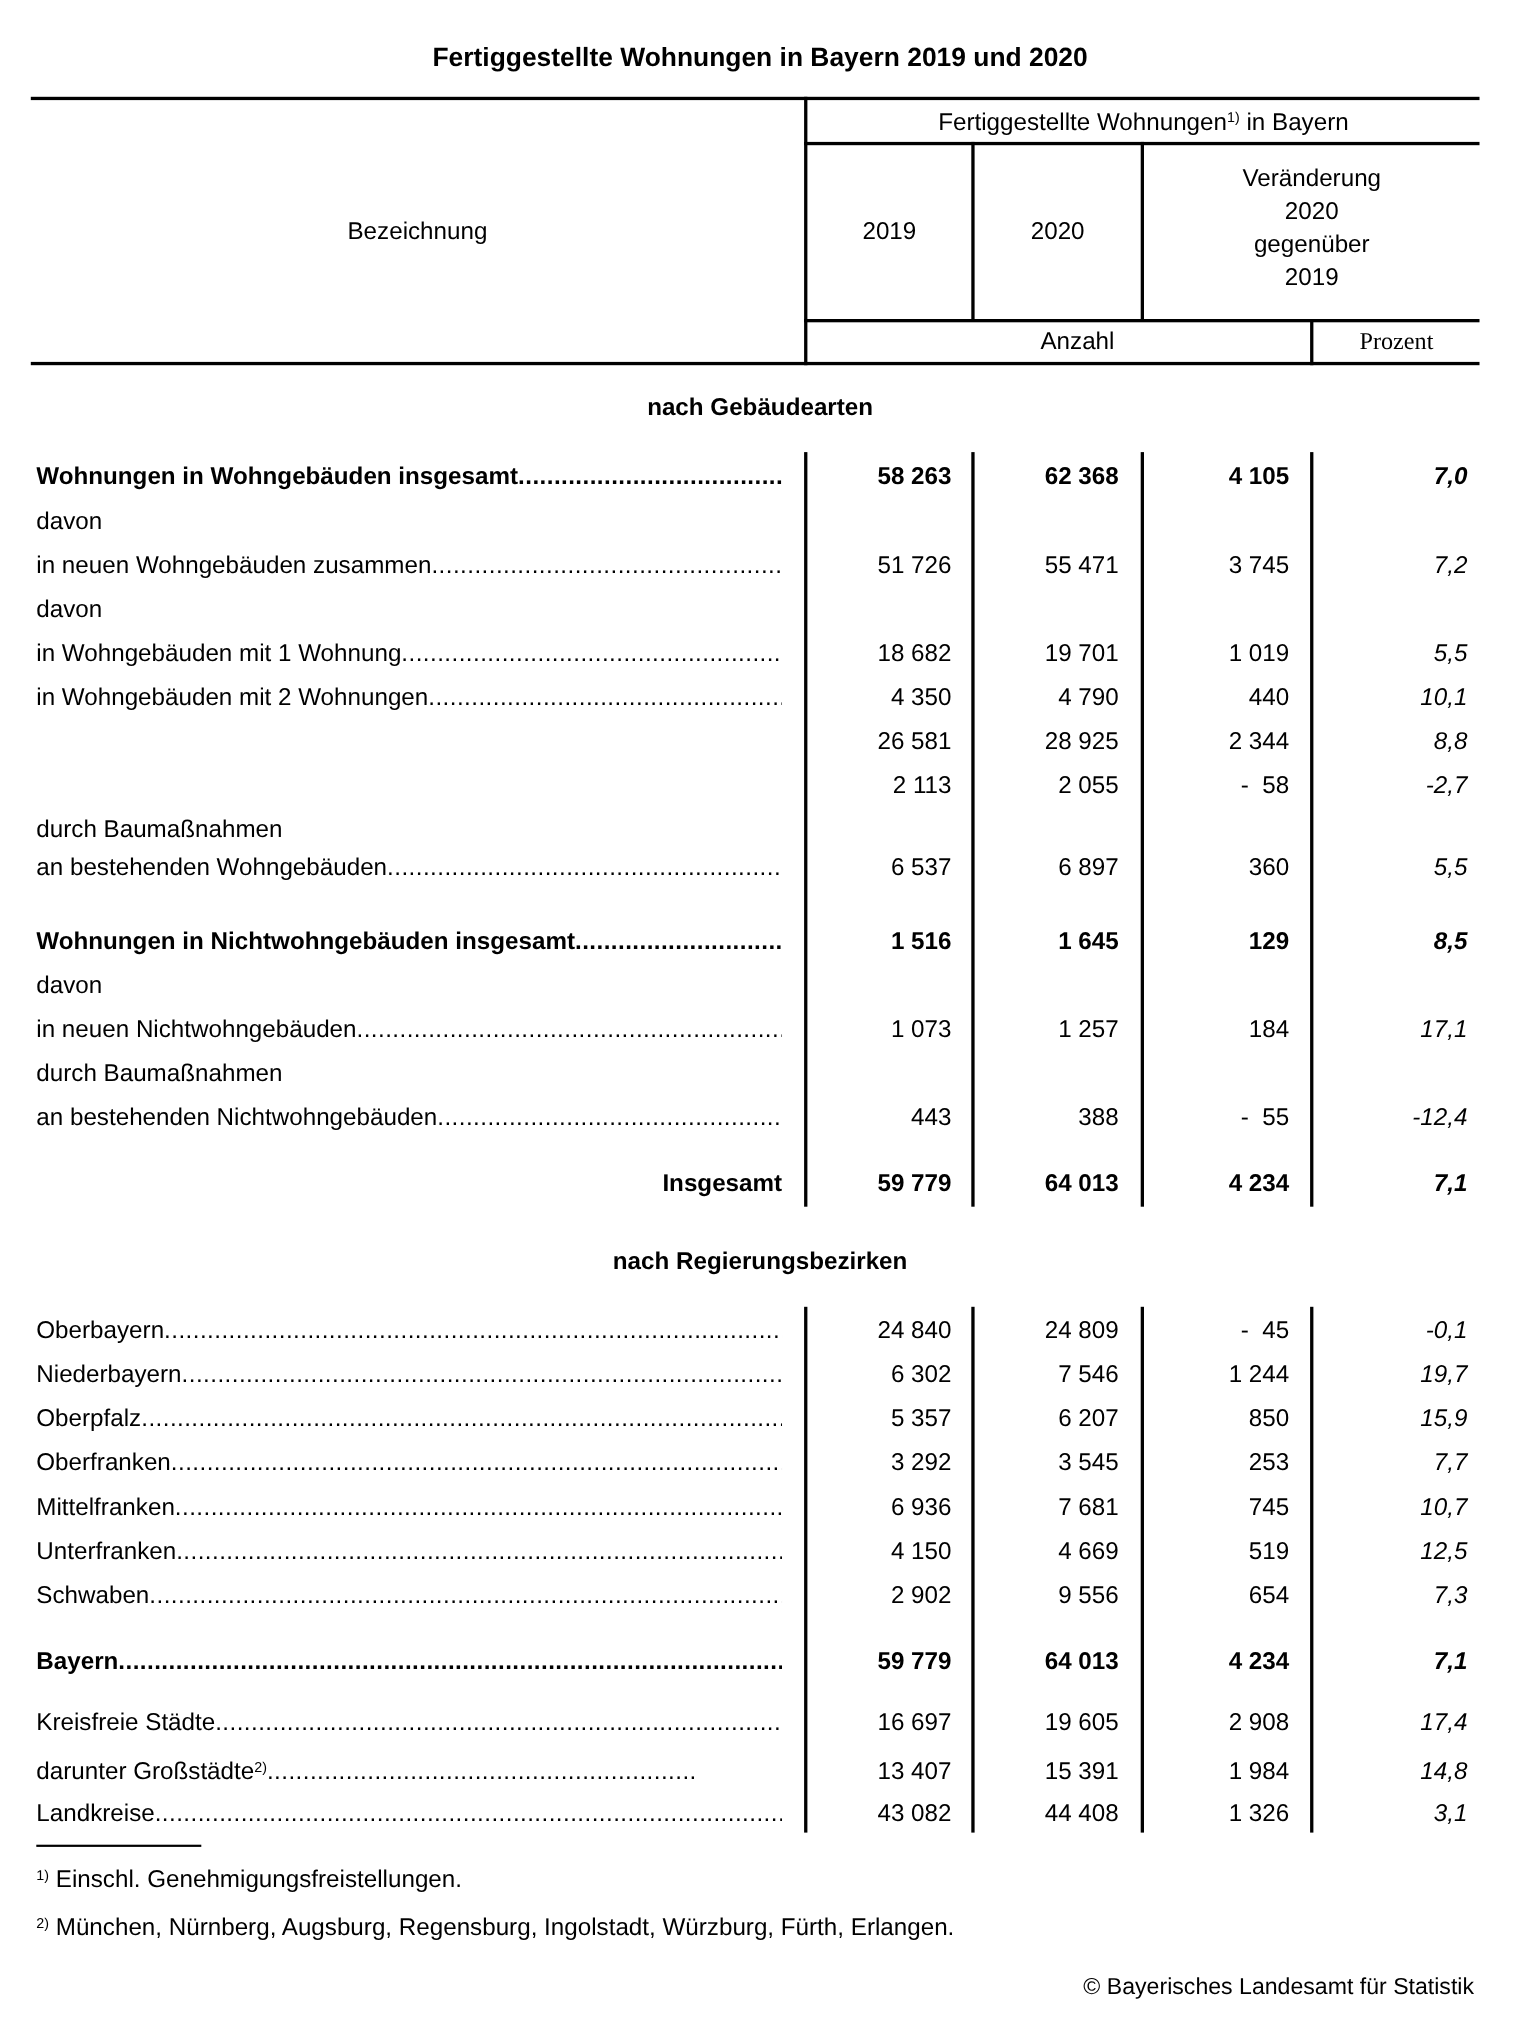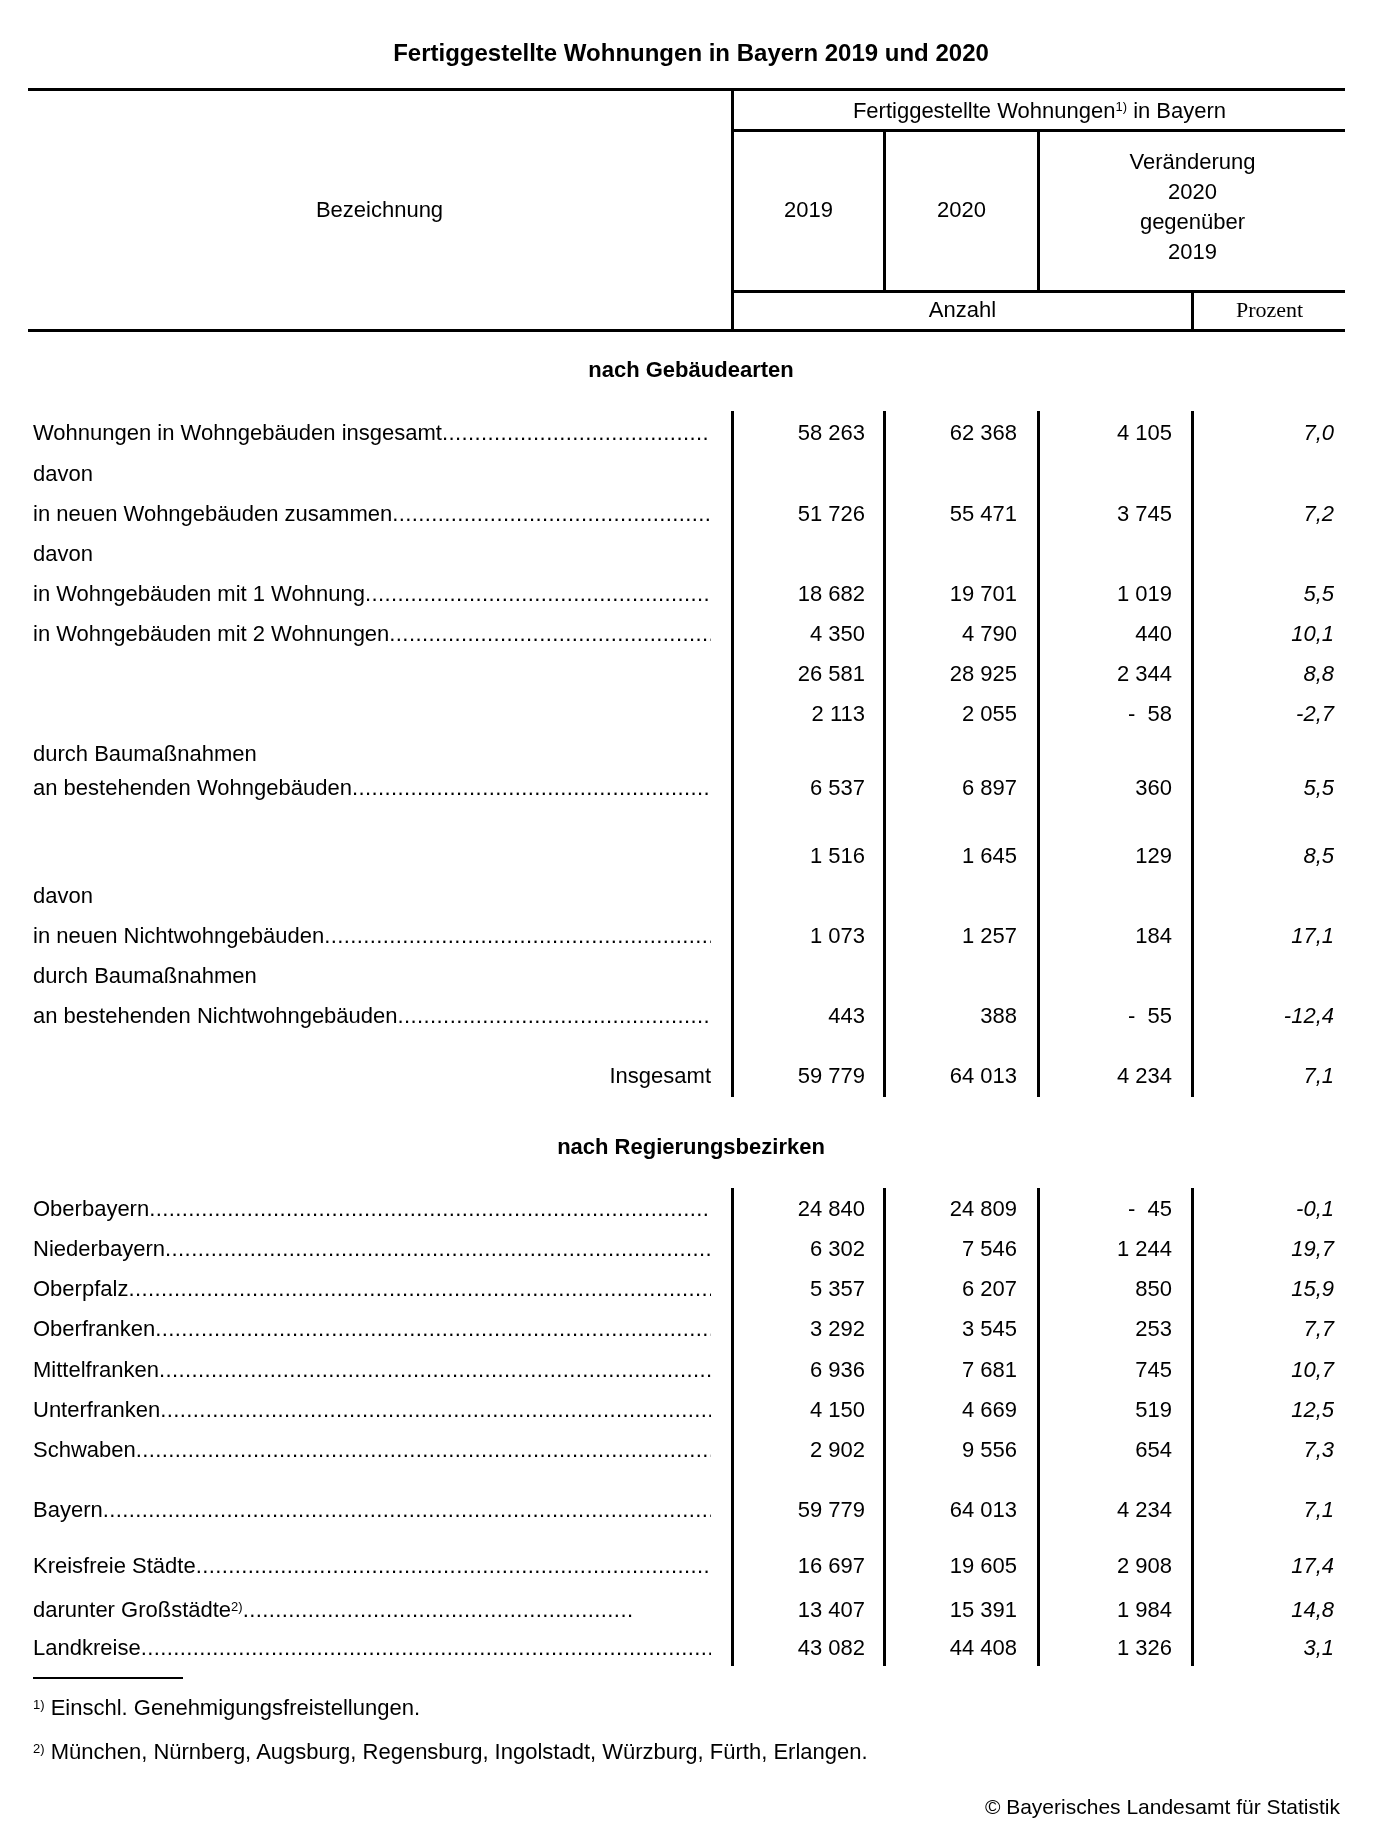--- a/index.html
+++ b/index.html
@@ -17,21 +17,21 @@
   .row .lbl.dotted { display:flex; }
   .row .lbl .fill { flex:1; overflow:hidden; white-space:nowrap; letter-spacing:0.4px; }
   .row .lbl .fill::before { content:"......................................................................................................................................................................................................................................................"; }
   .row .lbl.right { text-align:right; width:678px; }
   .row .lbl sup { font-size:13px; vertical-align:top; position:relative; top:-3px; }
   .num { position:absolute; font-size:22px; line-height:32px; text-align:right; white-space:pre; }
   .c1 { left:735px; width:130px; }
   .c2 { left:887px; width:130px; }
   .c3 { left:1042px; width:130px; }
   .c4 { left:1195px; width:139px; font-style:italic; }
-  .bold .lbl, .bold .num { font-weight:normal; }
+  .bold .lbl, .bold .num { font-weight:bold; }
   .foot { position:absolute; left:33px; font-size:22px; line-height:30px; white-space:nowrap; }
   .foot sup { font-size:13px; vertical-align:top; position:relative; top:-3px; }
   .copy { position:absolute; left:0; width:1340px; text-align:right; top:1793px; font-size:21px; line-height:28px; }
 </style>
 </head>
 <body>
 
 <div class="abs title">Fertiggestellte Wohnungen in Bayern 2019 und 2020</div>
 
 <div class="hline" style="left:28px; width:1317px; top:88px;"></div>
@@ -46,21 +46,21 @@
 <div class="hdr" style="left:28px; width:703px; top:195px;">Bezeichnung</div>
 <div class="hdr" style="left:734px; width:611px; top:96px;"><span>Fertiggestellte Wohnungen</span><sup>1)</sup><span> in Bayern</span></div>
 <div class="hdr" style="left:734px; width:149px; top:195px;">2019</div>
 <div class="hdr" style="left:886px; width:151px; top:195px;">2020</div>
 <div class="hdr" style="left:1040px; width:305px; top:147px;">
   <div>Veränderung</div>
   <div>2020</div>
   <div>gegenüber</div>
   <div>2019</div>
 </div>
-<div class="hdr" style="left:734px; width:457px; top:295px;">Anzahl</div>
+<div class="hdr" style="left:734px; width:457px; top:295px;padding-left:17px;">Anzahl</div>
 <div class="hdr" style="left:1194px; width:151px; top:295px;font-family:Liberation Serif, serif;">Prozent</div>
 
 <div class="section" style="top:356px;">nach Gebäudearten</div>
 <div class="section" style="top:1133px;">nach Regierungsbezirken</div>
 
 <div class="vline" style="left:731px; top:411px; height:686px;"></div>
 <div class="vline" style="left:883px; top:411px; height:686px;"></div>
 <div class="vline" style="left:1037px; top:411px; height:686px;"></div>
 <div class="vline" style="left:1191px; top:411px; height:686px;"></div>
 
@@ -134,20 +134,24 @@
   <div class="lbl dotted">
       <span>an bestehenden Wohngebäuden</span>
       <span class="fill">&nbsp;</span>
     </div>
   <div class="num c1">6 537</div>
   <div class="num c2">6 897</div>
   <div class="num c3">360</div>
   <div class="num c4">5,5</div>
 </div>
 <div class="row bold" style="top:840px;">
+  <div class="lbl dotted">
+      <span>Wohnungen in Nichtwohngebäuden insgesamt</span>
+      <span class="fill">&nbsp;</span>
+    </div>
   <div class="num c1">1 516</div>
   <div class="num c2">1 645</div>
   <div class="num c3">129</div>
   <div class="num c4">8,5</div>
 </div>
 <div class="row" style="top:880px;">
   <div class="lbl">davon</div>
 </div>
 <div class="row" style="top:920px;">
   <div class="lbl dotted">

